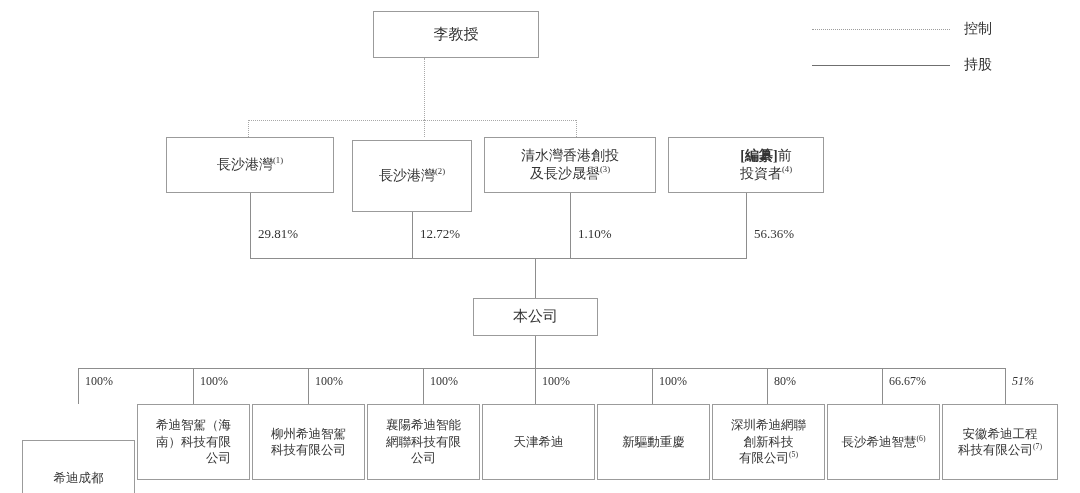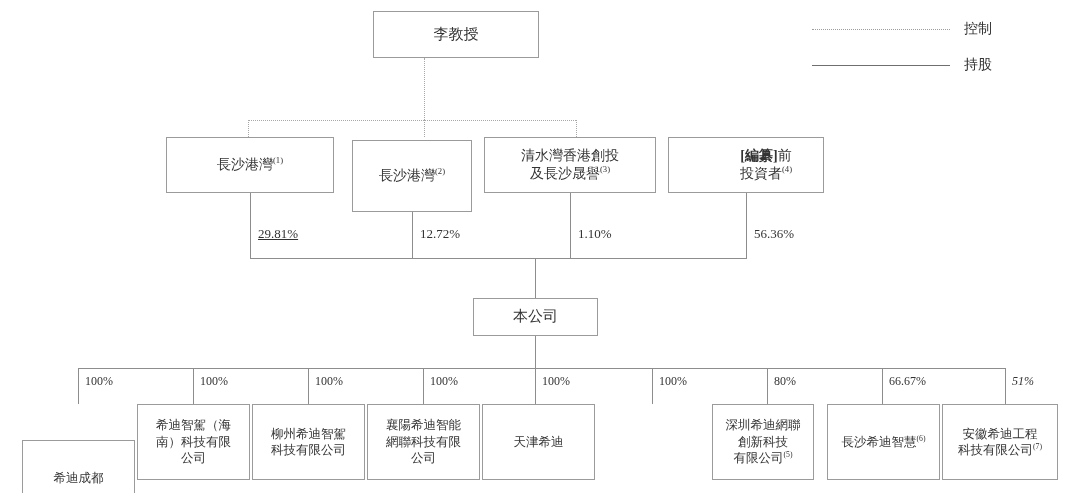--- a/index.html
+++ b/index.html
@@ -141,21 +141,21 @@
 
   <div class="ln v" style="left:250px; top:193px; height:66px;"></div>
   <div class="ln v" style="left:412px; top:193px; height:66px;"></div>
   <div class="ln v" style="left:570px; top:193px; height:66px;"></div>
   <div class="ln v" style="left:746px; top:193px; height:66px;"></div>
 
   <div class="ln h" style="left:250px; top:258px; width:497px;"></div>
 
   <div class="ln v" style="left:535px; top:258px; height:40px;"></div>
 
-  <div class="pct" style="left:258px; top:226px;text-decoration:underline;">29.81%</div>
+  <div class="pct" style="left:258px; top:226px;">29.81%</div>
   <div class="pct" style="left:420px; top:226px;">12.72%</div>
   <div class="pct" style="left:578px; top:226px;">1.10%</div>
   <div class="pct" style="left:754px; top:226px;">56.36%</div>
 
   <div class="box t-15" style="left:473px; top:298px; width:125px; height:38px;">
     <span class="txt">本公司</span>
   </div>
 
   <div class="ln v" style="left:535px; top:336px; height:32px;"></div>
 
@@ -180,21 +180,21 @@
   <div class="pct small" style="left:774px; top:374px;">80%</div>
   <div class="pct small" style="left:889px; top:374px;">66.67%</div>
   <div class="pct small" style="left:1012px; top:374px;font-style:italic;">51%</div>
 
   <div class="box t-125" style="left:22px; top:404px; width:113px; height:76px;margin-top:36px;">
     <span class="txt">
       <span>希迪成都</span>
     </span>
   </div>
 
-  <div class="box t-125" style="left:137px; top:404px; width:113px; height:76px;">
+  <div class="box t-125" style="left:137px; top:404px; width:113px; height:76px;text-align:right;">
     <span class="txt">
       <span>希迪智駕（海</span><br>
       <span>南）科技有限</span><br>
       <span>公司</span>
     </span>
   </div>
 
   <div class="box t-125" style="left:252px; top:404px; width:113px; height:76px;">
     <span class="txt">
       <span>柳州希迪智駕</span><br>
@@ -209,22 +209,27 @@
       <span>公司</span>
     </span>
   </div>
 
   <div class="box t-125" style="left:482px; top:404px; width:113px; height:76px;">
     <span class="txt">
       <span>天津希迪</span>
     </span>
   </div>
 
-
-  <div class="box t-125" style="left:712px; top:404px; width:102px; height:76px;">
+  <div class="box t-125" style="left:597px; top:404px; width:113px; height:76px;">
+    <span class="txt">
+      <span>新驅動重慶</span>
+    </span>
+  </div>
+
+  <div class="box t-125" style="left:712px; top:404px; width:113px; height:76px;">
     <span class="txt">
       <span>深圳希迪網聯</span><br>
       <span>創新科技</span><br>
       <span>有限公司</span><sup>(5)</sup>
     </span>
   </div>
 
   <div class="box t-125" style="left:827px; top:404px; width:113px; height:76px;">
     <span class="txt">
       <span>長沙希迪智慧</span><sup>(6)</sup>

